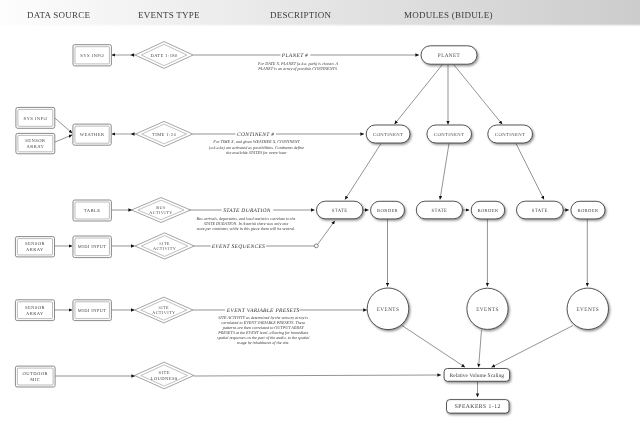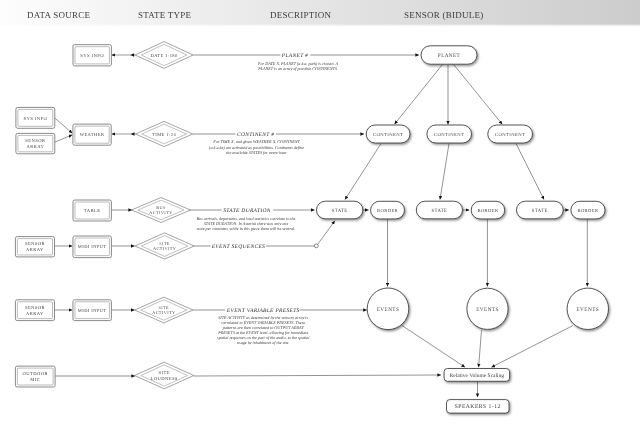--- a/index.html
+++ b/index.html
@@ -21,23 +21,23 @@
   .desc{font-size:4.15px;font-style:italic;text-anchor:middle;fill:#3a3a3a;}
   .rvs{font-size:5.5px;text-anchor:middle;fill:#3a3a3a;}
   .spk{font-size:5.6px;letter-spacing:0.5px;text-anchor:middle;fill:#3a3a3a;}
 </style>
 </head>
 <body>
 
 <div id="page">
   <div id="header"></div>
   <div class="hdr" style="left:27px">DATA SOURCE</div>
-  <div class="hdr" style="left:138px">STATE TYPE</div>
+  <div class="hdr" style="left:138px">EVENTS TYPE</div>
   <div class="hdr" style="left:270px">DESCRIPTION</div>
-  <div class="hdr" style="left:404px">SENSOR (BIDULE)</div>
+  <div class="hdr" style="left:404px">MODULES (BIDULE)</div>
 
   <svg id="svgroot" viewBox="0 0 640 438">
     <defs>
       <marker id="ah" markerWidth="3.8" markerHeight="3.5" refX="3.6" refY="1.75" orient="auto" markerUnits="userSpaceOnUse">
         <path d="M0,0 L3.7,1.75 L0,3.5 Z" fill="#121212"></path>
       </marker>
       <filter id="sh" x="-40%" y="-40%" width="200%" height="200%">
         <feDropShadow dx="1.2" dy="1.4" stdDeviation="0.9" flood-color="#000" flood-opacity="0.45"></feDropShadow>
       </filter>
     </defs>

